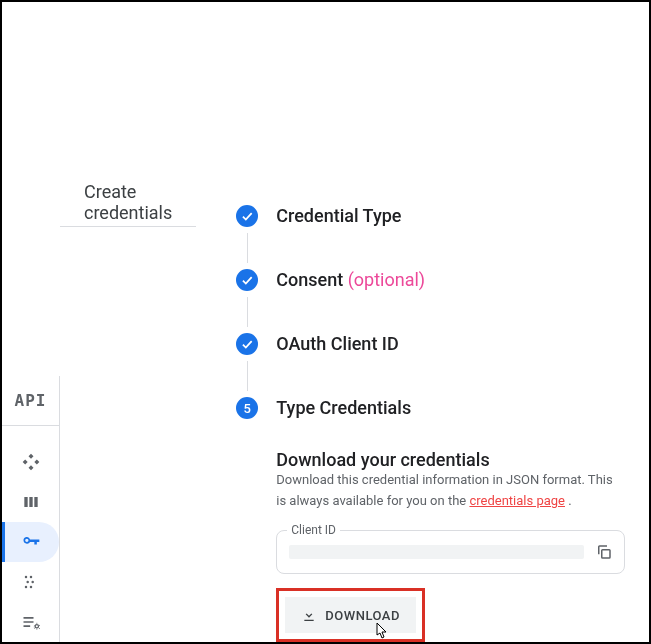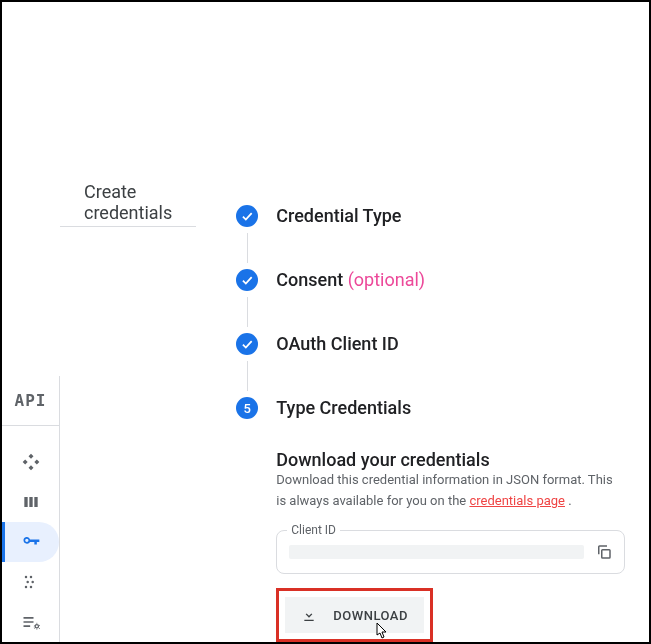--- a/index.html
+++ b/index.html
@@ -166,21 +166,21 @@
     .download-btn {
       background: #f1f3f4;
       border: none;
       padding: 10px 16px;
       font-size: 13px;
       font-weight: 500;
       color: #3c4043;
       letter-spacing: 0.5px;
       display: flex;
       align-items: center;
-      gap: 16px;
+      gap: 8px;
       cursor: pointer;
       font-family: inherit;
     }
     .download-btn svg { width: 16px; height: 16px; }
     .cursor {
       position: absolute;
       bottom: -8px;
       left: 92px;
       font-size: 18px;
       pointer-events: none;

